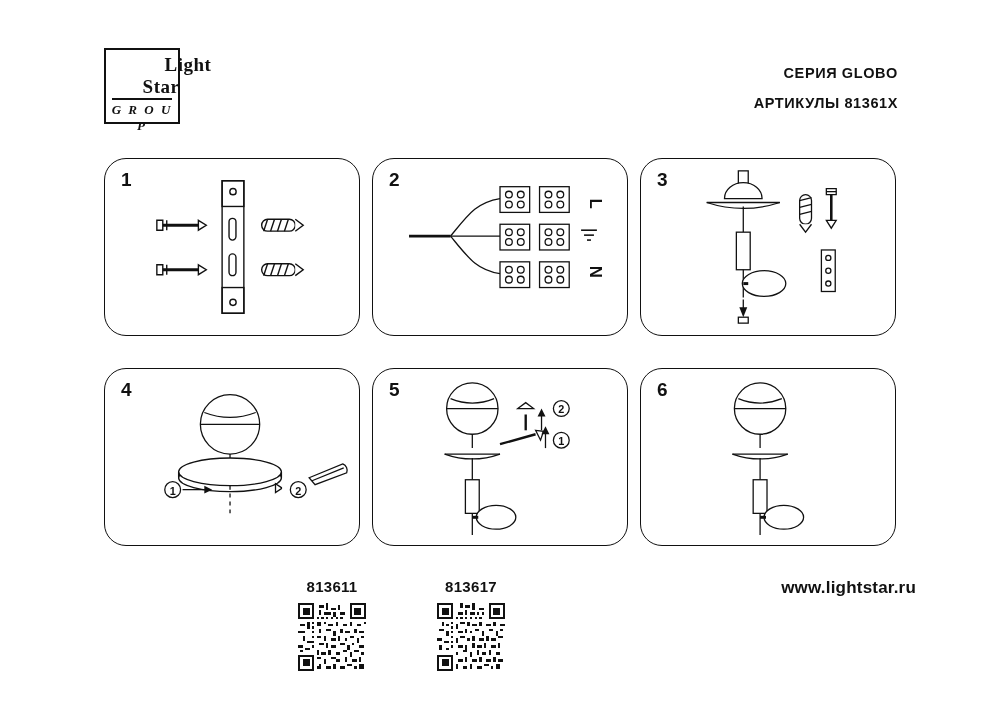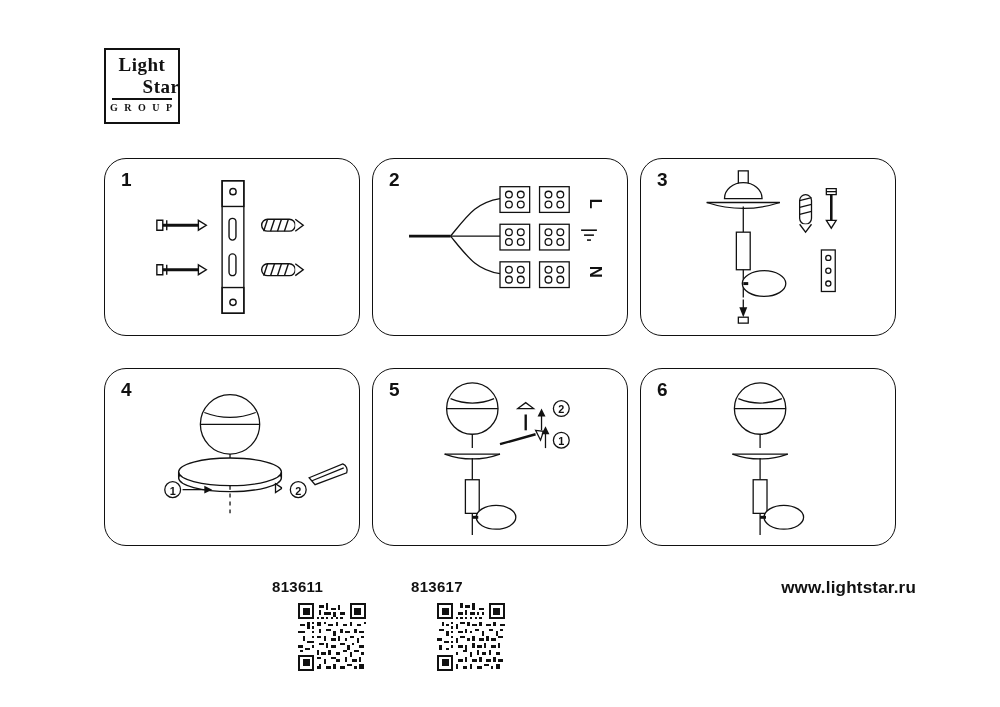--- a/index.html
+++ b/index.html
@@ -35,23 +35,23 @@
   .logo-box .lg1, .logo-box .lg2, .logo-box .lg3 {
     position: absolute;
     left: 0;
     width: 100%;
     text-align: center;
     font-family: "Liberation Serif", serif;
     font-weight: bold;
     color: #111;
     letter-spacing: 0.5px;
   }
-  .logo-box .lg1 { top: 4px;  font-size: 19px; }
+  .logo-box .lg1 { top: 4px;  font-size: 19px; margin-left: 46px; }
   .logo-box .lg2 { top: 26px; font-size: 19px; margin-left: 19px; }
-  .logo-box .lg3 { top: 52px; font-size: 10px; letter-spacing: 2px; }
+  .logo-box .lg3 { top: 52px; font-size: 13px; letter-spacing: 2px; font-style: italic; }
   .logo-box .lgline {
     position: absolute;
     left: 6px; right: 6px;
     top: 48px;
     height: 1.5px;
     background: #111;
   }
 
   .title {
     position: absolute;
@@ -99,21 +99,21 @@
   .p3 { left: 640px; top: 158px;  width: 256px; height: 178px; }
   .p4 { left: 104px; top: 368px;  width: 256px; height: 178px; }
   .p5 { left: 372px; top: 368px;  width: 256px; height: 178px; }
   .p6 { left: 640px; top: 368px;  width: 256px; height: 178px; }
 
   .art { position: absolute; left: 0; top: 0; width: 100%; height: 100%; }
 
   
   .qr-block {
     position: absolute;
-    text-align: left;
+    text-align: center;
   }
   .qr-block.q1 { left: 272px; top: 578px; width: 120px; }
   .qr-block.q2 { left: 411px; top: 578px; width: 120px; }
   .qr-caption {
     font-size: 15px;
     font-weight: bold;
     color: #111;
     margin-bottom: 8px;
     letter-spacing: 0.3px;
   }
@@ -139,20 +139,24 @@
 <div class="page">
 
   <div class="logo-box">
     <div class="lg1">Light</div>
     <div class="lg2">Star</div>
     <div class="lgline"></div>
     <div class="lg3">G R O U P</div>
   </div>
 
 
+  <div class="meta">
+    <div>СЕРИЯ GLOBO</div>
+    <div>АРТИКУЛЫ 81361X</div>
+  </div>
 
   <div class="panel p1">
     <div class="panel-num">1</div>
     <svg class="art" viewBox="0 0 256 178">
       <g stroke="#111" fill="none" stroke-width="1.4">
 
         <rect x="118" y="22" width="22" height="134"></rect>
         <rect x="118" y="22" width="22" height="26"></rect>
         <rect x="118" y="130" width="22" height="26"></rect>
 

